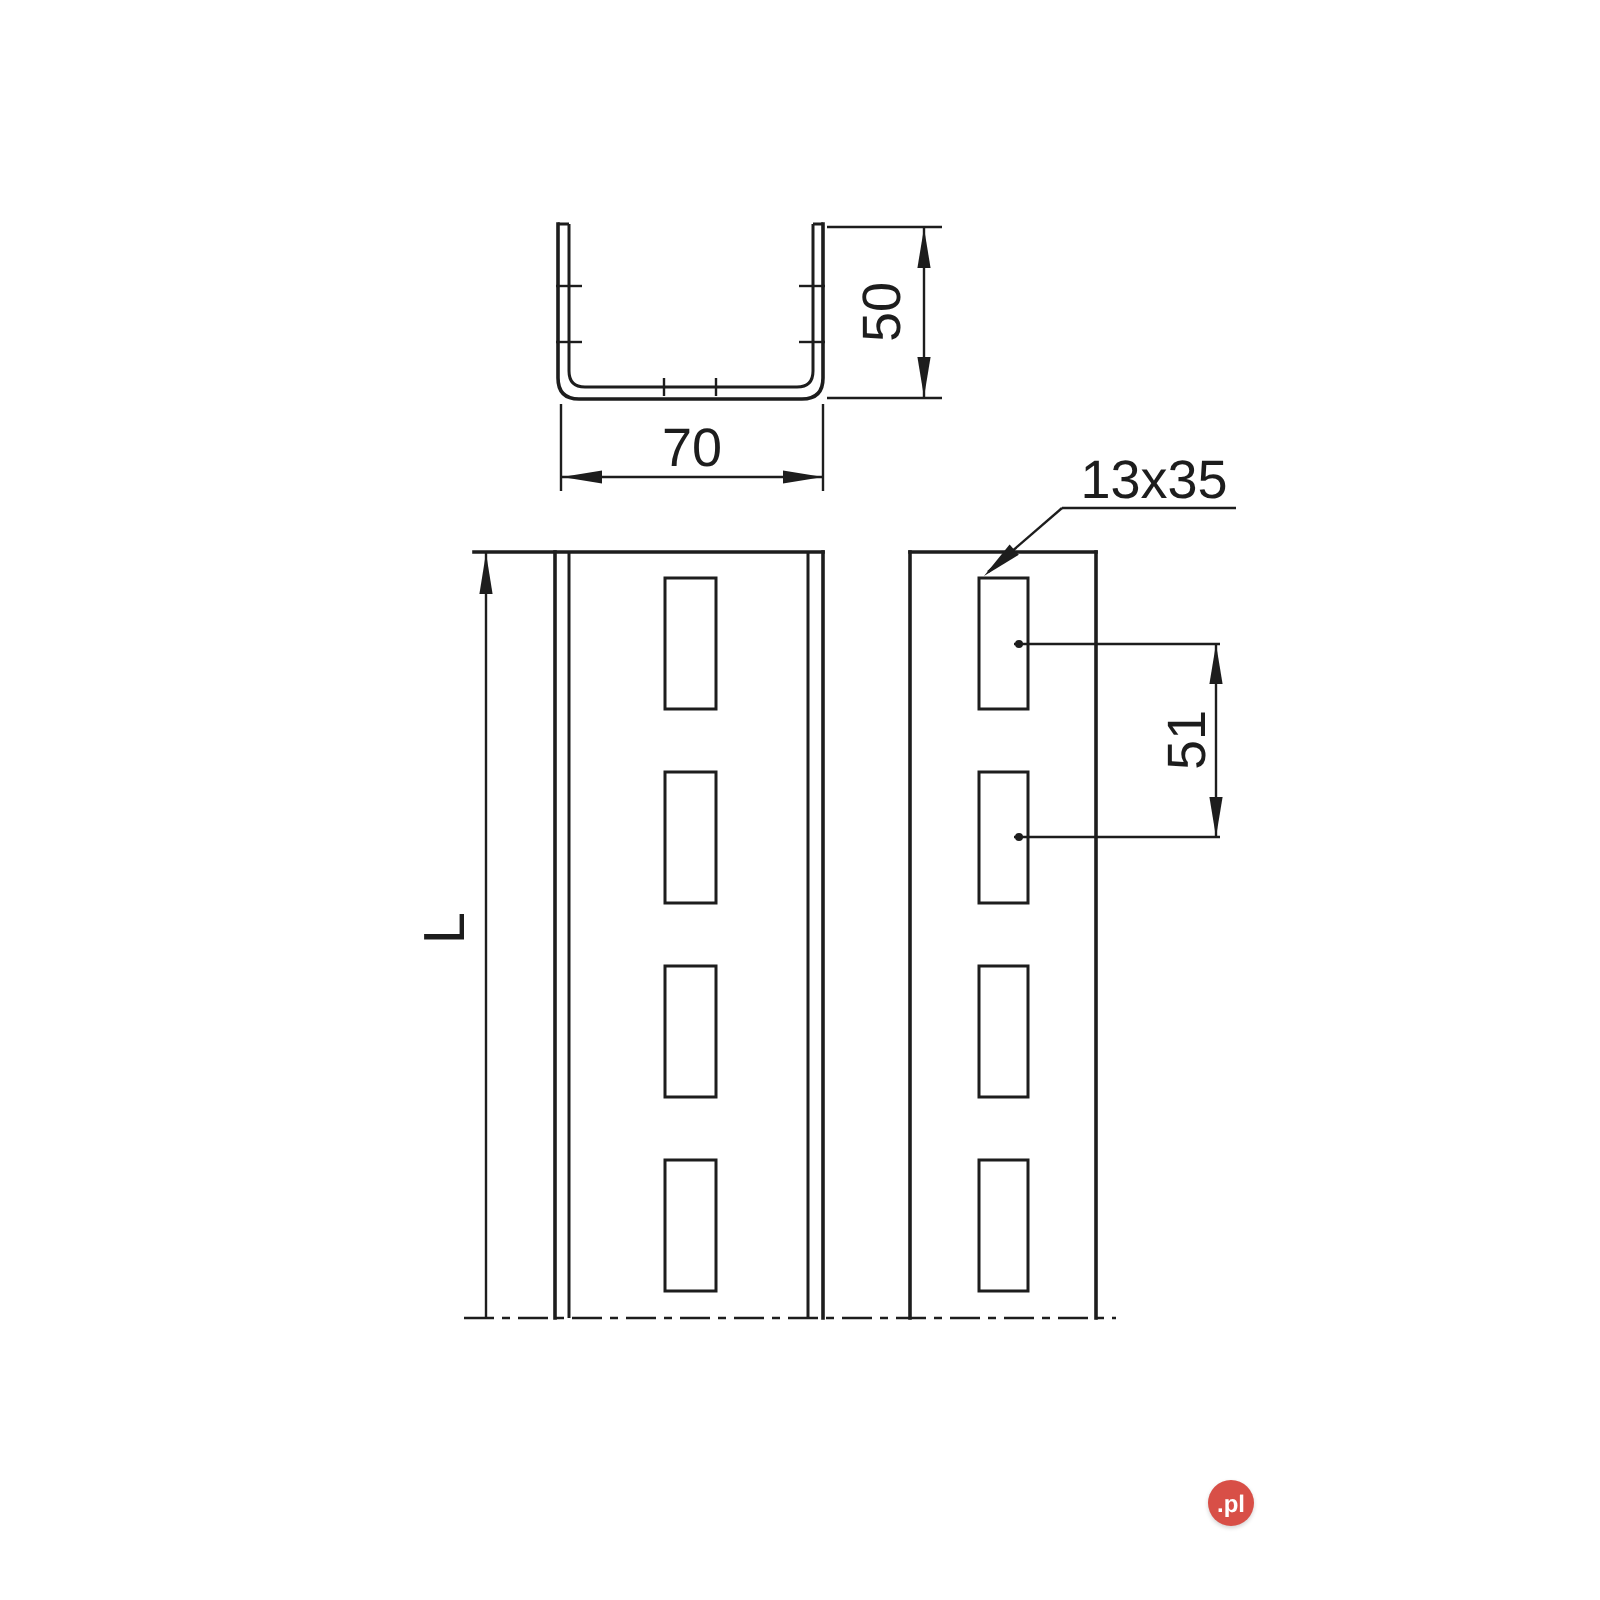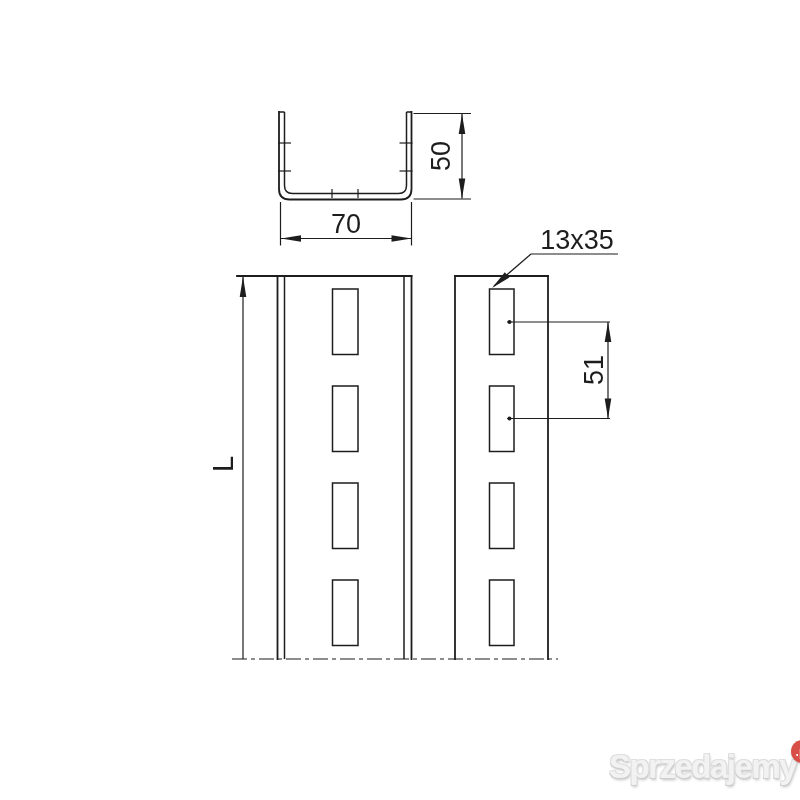--- a/index.html
+++ b/index.html
@@ -110,18 +110,17 @@
       <line class="d" x1="507" y1="322" x2="610" y2="322"></line>
       <line class="d" x1="507" y1="418.5" x2="610" y2="418.5"></line>
       <line class="d" x1="608" y1="322" x2="608" y2="418.5"></line>
       <polygon class="ah" points="608,322 604.7,342 611.3,342"></polygon>
       <polygon class="ah" points="608,418.5 604.7,398.5 611.3,398.5"></polygon>
       <text class="lbl" x="593.5" y="370" text-anchor="middle" dominant-baseline="central" transform="rotate(-90 593.5 370)">51</text>
     </g>
   </svg>
 
   <div class="watermark">
-    <span class="wm-brand">Sprzedajemy</span>
     <span class="wm-badge">
       <span class="wm-badge-text">.pl</span>
     </span>
   </div>
 </div>
 
 </body></html>

